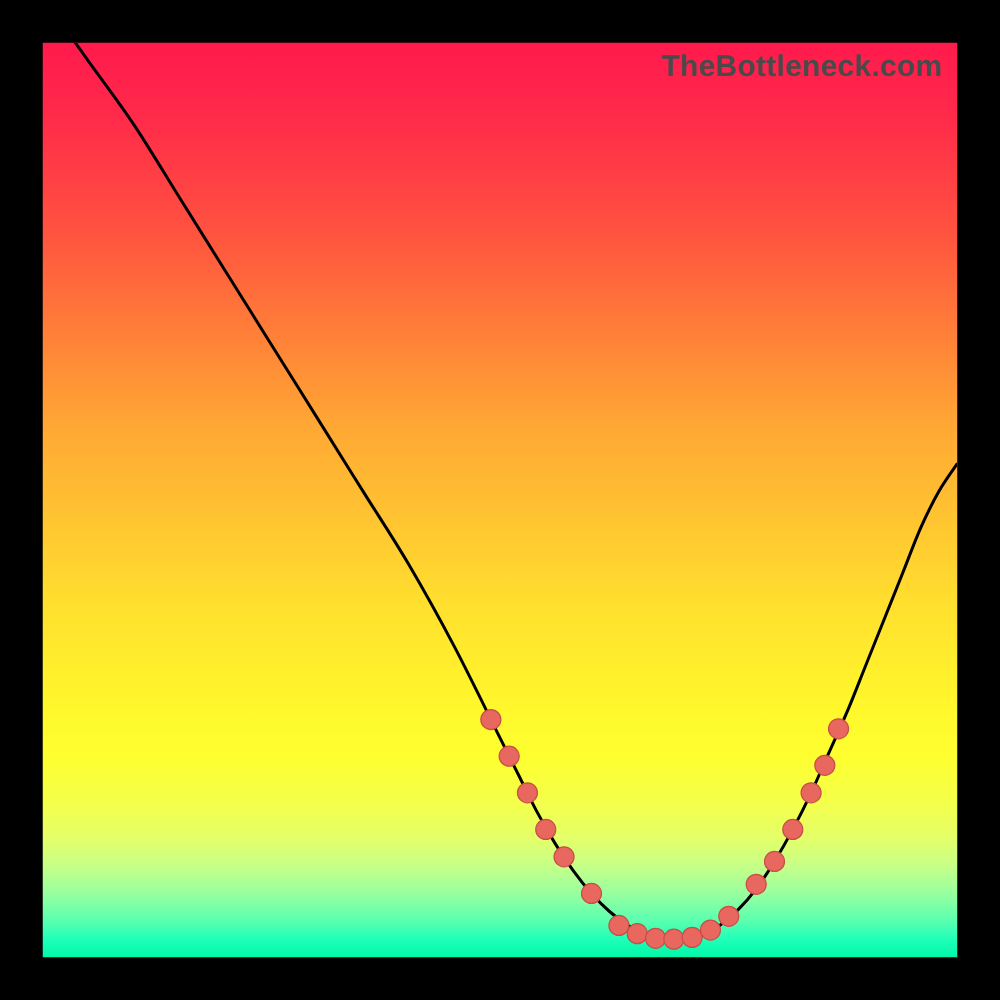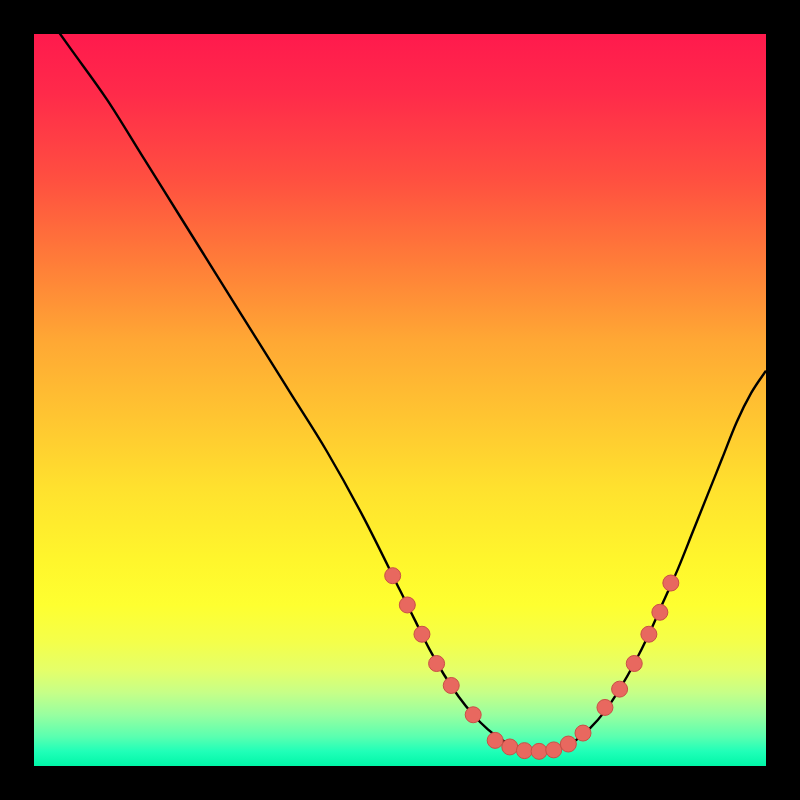--- a/index.html
+++ b/index.html
@@ -81,15 +81,16 @@
           <circle cx="549" cy="699.06" r="8" fill="#e8685f" stroke="#c94f46" stroke-width="1"></circle>
           <circle cx="570.96" cy="673.44" r="8" fill="#e8685f" stroke="#c94f46" stroke-width="1"></circle>
           <circle cx="585.6" cy="655.14" r="8" fill="#e8685f" stroke="#c94f46" stroke-width="1"></circle>
           <circle cx="600.24" cy="629.52" r="8" fill="#e8685f" stroke="#c94f46" stroke-width="1"></circle>
           <circle cx="614.88" cy="600.24" r="8" fill="#e8685f" stroke="#c94f46" stroke-width="1"></circle>
           <circle cx="625.86" cy="578.28" r="8" fill="#e8685f" stroke="#c94f46" stroke-width="1"></circle>
           <circle cx="636.84" cy="549" r="8" fill="#e8685f" stroke="#c94f46" stroke-width="1"></circle>
         </g>
     </svg>
 
+    <div class="attribution">TheBottleneck.com</div>
   </div>
 
 </div>
 
 </body></html>

